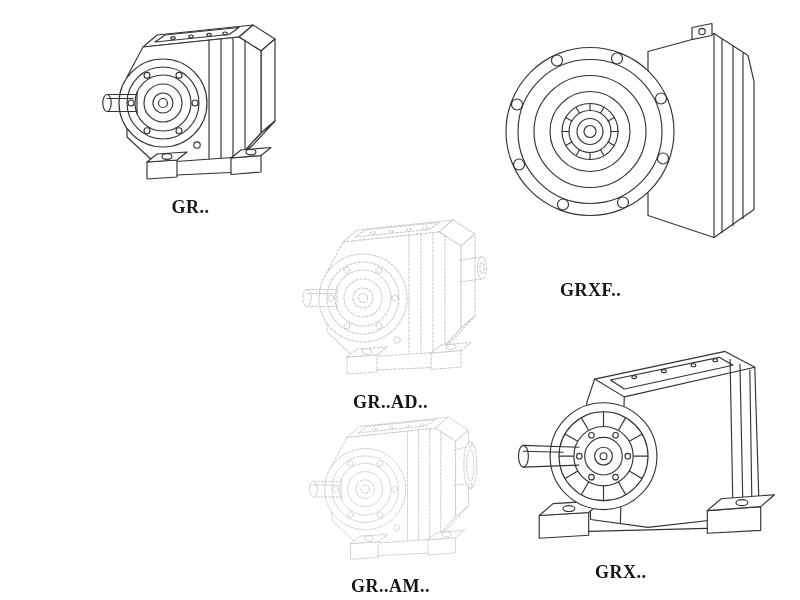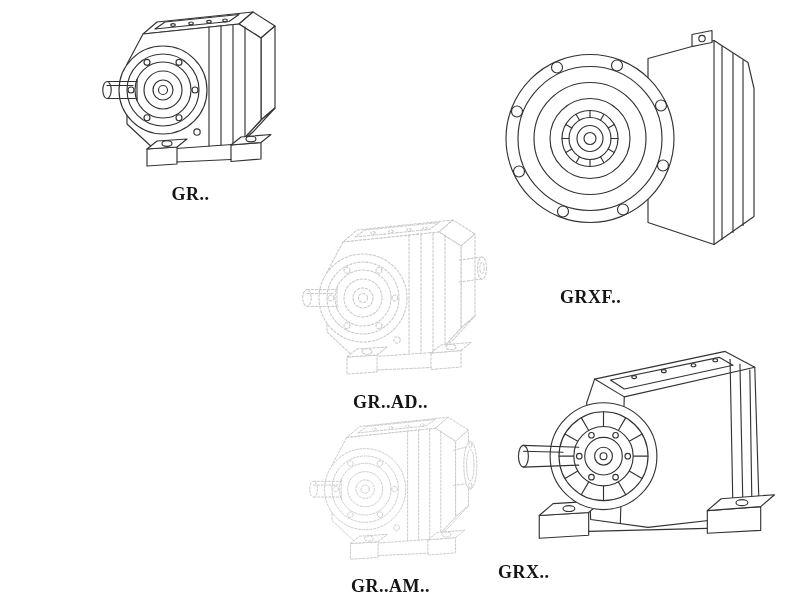--- a/index.html
+++ b/index.html
@@ -98,31 +98,31 @@
       <ellipse cx="186" cy="62" rx="7" ry="26" fill="#fff"></ellipse>
       <ellipse cx="186" cy="62" rx="4" ry="17"></ellipse>
       <ellipse cx="186" cy="40" rx="1.8" ry="3"></ellipse>
       <ellipse cx="186" cy="84" rx="1.8" ry="3"></ellipse>
     </g>
   </defs>
 </svg>
 
 <div id="canvas">
 
-  <figure class="fig" style="left:88px;top:2px;width:205px">
+  <figure class="fig" style="left:88px;top:15px;width:205px">
     <svg class="draw" width="200" height="180" viewBox="0 0 200 180">
       <use href="#g-body"></use>
         <use href="#g-housing"></use>
         <use href="#g-shaft"></use>
     </svg>
     <figcaption class="fig-label">GR..</figcaption>
   </figure>
 
 
-  <figure class="fig" style="left:498px;top:17px;width:300px">
+  <figure class="fig" style="left:498px;top:10px;width:300px">
     <svg class="draw" width="300" height="268" viewBox="0 0 300 265">
       <path d="M150,40 L216,22 L250,44 L256,70 L256,198 L216,226 L150,204 Z" fill="#fff"></path>
       <path d="M216,22 L216,226"></path>
       <path d="M224,28 L224,221"></path>
       <path d="M235,35 L235,214"></path>
       <path d="M245,42 L245,207"></path>
       <path d="M194,16 L214,12 L214,24 L194,28 Z" fill="#fff"></path>
       <circle cx="204" cy="20" r="3.2"></circle>
       <circle cx="92" cy="120" r="84" fill="#fff"></circle>
       <circle cx="92" cy="120" r="72"></circle>
@@ -222,16 +222,16 @@
         <circle cx="92.8" cy="171.2" r="2.8"></circle>
         <circle cx="80.5" cy="150" r="2.8"></circle>
         <circle cx="92.8" cy="128.8" r="2.8"></circle>
         <circle cx="117.2" cy="128.8" r="2.8"></circle>
         <ellipse cx="24" cy="150" rx="5" ry="11" fill="#fff"></ellipse>
         <path d="M24,139 L80,141"></path>
         <path d="M24,161 L80,159"></path>
         <path d="M24,145 L64,146"></path>
       </g>
     </svg>
-    <figcaption class="fig-label" style="align-self:flex-start;">GRX..</figcaption>
+    <figcaption class="fig-label" style="align-self:flex-start;margin-left:97px">GRX..</figcaption>
   </figure>
 
 </div>
 
 </body></html>

